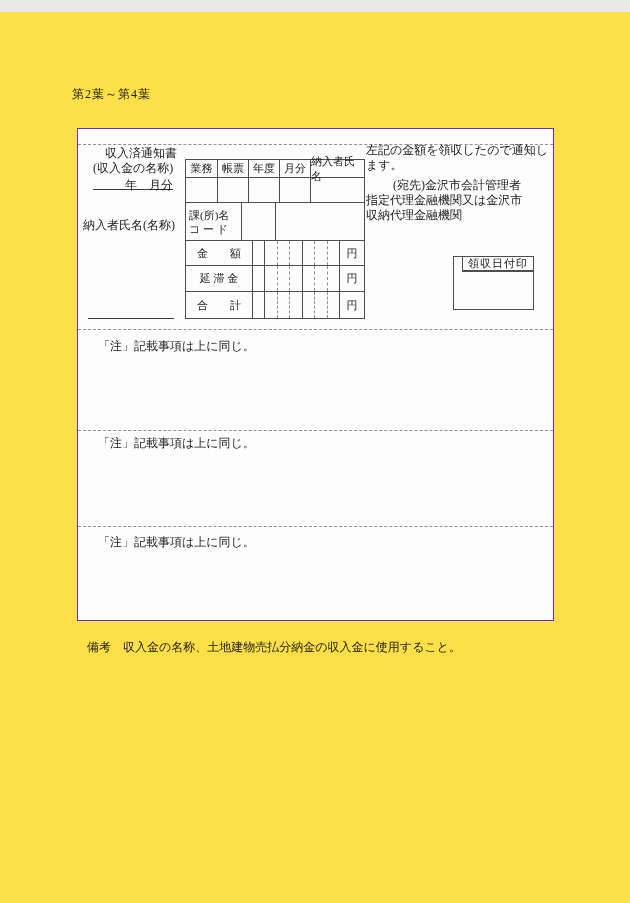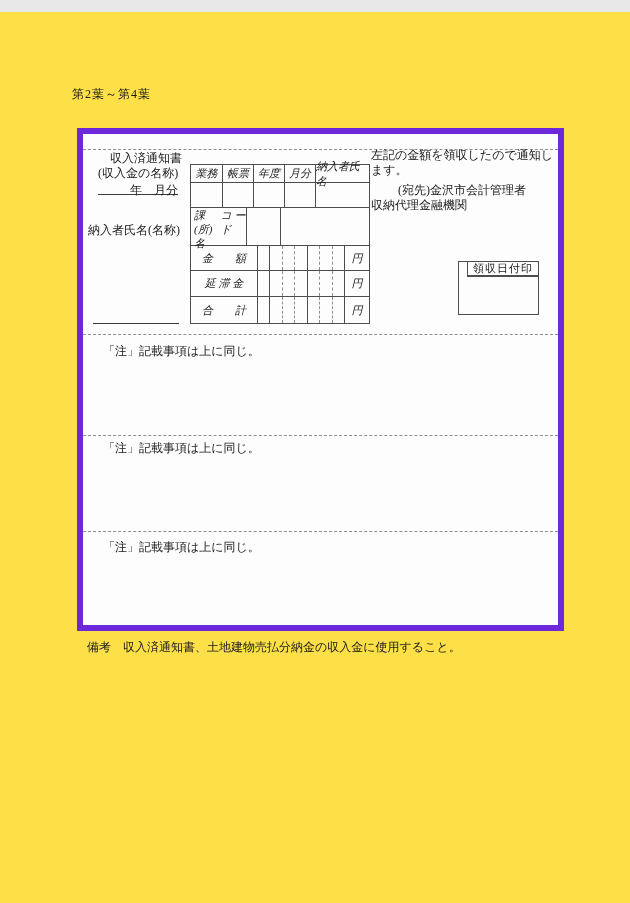--- a/index.html
+++ b/index.html
@@ -5,46 +5,46 @@
   html,body{margin:0;padding:0;background:#e8e8e8;}
   .page{
     position:relative;width:630px;height:903px;background:#fde047;
     font-family:"Liberation Serif","DejaVu Serif",serif;color:#1a1a1a;
     overflow:hidden;margin:12px auto;
   }
   .abs{position:absolute;}
   .sheet-label{left:72px;top:74px;font-size:12px;letter-spacing:1px;}
 
   
-  .form-box{left:77px;top:116px;width:475px;height:491px;border:6px solid #6d28d9;background:#fdfdfd;}
+  .form-box{left:77px;top:116px;width:475px;height:491px;border:1px solid #6d28d9;background:#fdfdfd;}
   .divider{position:absolute;left:0;width:100%;height:0;border-top:1px dashed #8f8f8f;}
   .div1{top:15px}.div2{top:200px}.div3{top:301px}.div4{top:397px}
 
   
   .form-title{left:27px;top:16px;font-size:12px;}
   .form-subtitle{left:15px;top:31px;font-size:12px;border-bottom:1px solid #3a3a3a;padding-bottom:12px;}
   .year-month{left:47px;top:48px;font-size:12px;}
   .payer-label{left:5px;top:88px;font-size:12px;}
   .payer-line{left:10px;top:189px;width:86px;height:0;border-top:1px solid #3a3a3a;}
 
   
   .ftable{left:107px;top:30px;width:178px;border:1px solid #4d4d4d;display:flex;flex-direction:column;font-size:11px;}
-  .trow{display:flex;box-sizing:border-box;border-bottom:1px solid #4d4d4d;font-style:italic;}
+  .trow{display:flex;box-sizing:border-box;border-bottom:1px solid #4d4d4d;}
   .trow:last-child{border-bottom:none;}
   .tcell{box-sizing:border-box;display:flex;align-items:center;justify-content:center;}
   .bs{border-right:1px solid #4d4d4d;}
   .bd{border-right:1px dashed #8f8f8f;}
   .r-head{height:18px;}
   .r-blank{height:25px;}
   .r-dept{height:38px;}
   .r-money{height:25px;}
   .r-money2{height:26px;}
   .w-c1{width:32px}.w-c2{width:31px}.w-c3{width:31px}.w-c4{width:31px}.w-c5{width:53px}
   .w-dept{width:56px}.w-deptmid{width:34px}.w-deptend{width:88px}
-  .dept-label{flex-direction:row;align-items:flex-start;justify-content:center;padding-left:3px;line-height:14px;}
+  .dept-label{flex-direction:column;align-items:flex-start;justify-content:center;padding-left:3px;line-height:14px;}
   .w-mlabel{width:67px}
   .digits{width:87px;display:flex;}
   .dg{flex:1 1 auto;box-sizing:border-box;}
   .w-yen{width:24px}
 
   
   .notice{left:288px;top:14px;width:190px;font-size:12px;line-height:15px;}
   .notice p{margin:0;font-family:Liberation Serif, serif;}
   .notice .addressee{margin-top:5px;padding-left:27px;}
 
@@ -144,28 +144,29 @@
           <div class="dg bs"></div>
         </div>
         <div class="tcell w-yen">円</div>
       </div>
     </div>
 
     <div class="abs notice">
       <p>左記の金額を領収したので通知し</p>
       <p>ます。</p>
       <p class="addressee">(宛先)金沢市会計管理者</p>
+      <p>指定代理金融機関又は金沢市</p>
       <p>収納代理金融機関</p>
     </div>
 
     <div class="abs stamp-box">
       <div class="stamp-head">領収日付印</div>
     </div>
 
     <div class="abs note note-2">「注」記載事項は上に同じ。</div>
     <div class="abs note note-3">「注」記載事項は上に同じ。</div>
     <div class="abs note note-4">「注」記載事項は上に同じ。</div>
 
   </div>
 
-  <div class="abs remarks">備考　収入済通知書、土地建物売払分納金の収入金に使用すること。</div>
+  <div class="abs remarks">備考　収入金の名称、土地建物売払分納金の収入金に使用すること。</div>
 
 </div>
 
 </body></html>

